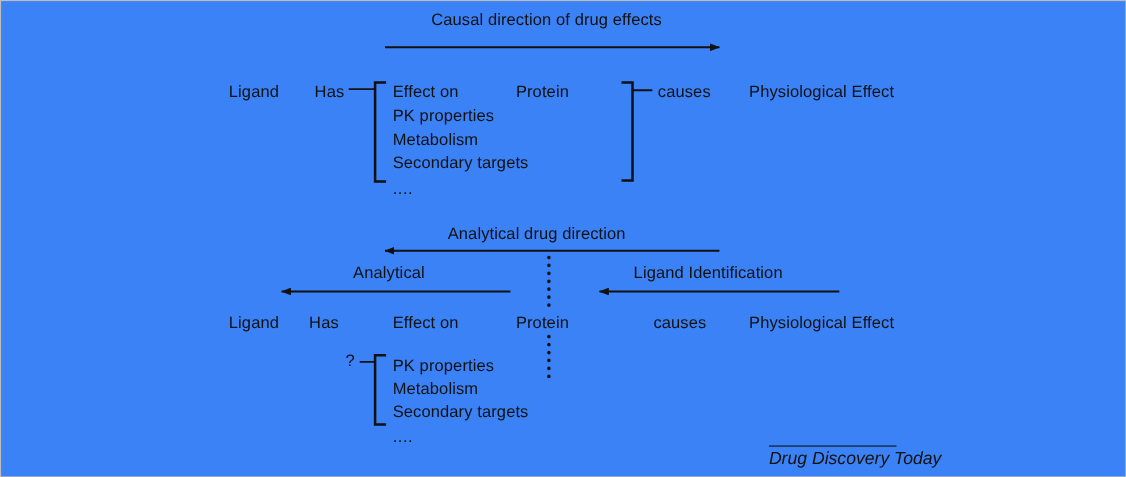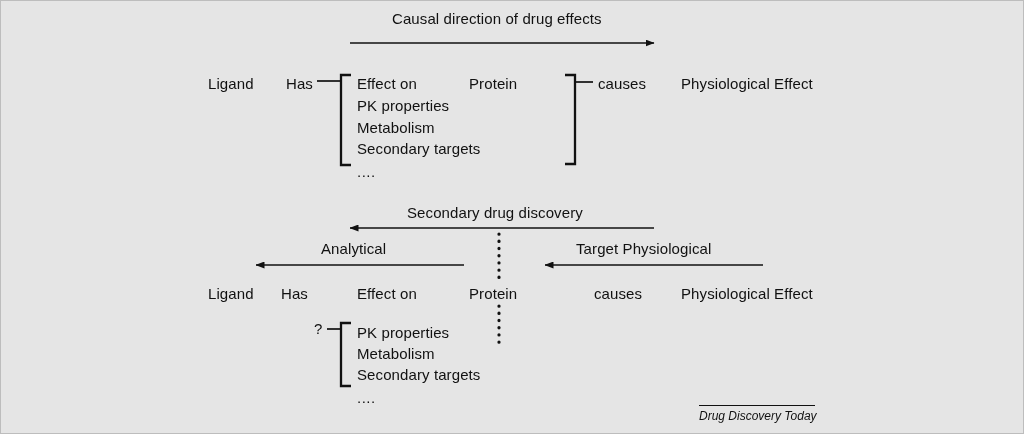--- a/index.html
+++ b/index.html
@@ -5,21 +5,21 @@
 <style>
   html, body {
     margin: 0;
     padding: 0;
     background: #ffffff;
   }
   #figure {
     position: relative;
     width: 1024px;
     height: 434px;
-    background: #e5e5e5;
+    background: #3b82f6;
     border: 1px solid #bdbdbd;
     box-sizing: border-box;
     overflow: hidden;
     font-family: "Liberation Sans", sans-serif;
     color: #000000;
     padding-left: 48px;
   }
   .lbl {
     position: absolute;
     font-size: 15px;
@@ -45,21 +45,21 @@
     position: absolute;
     left: 0;
     top: 0;
     width: 1024px;
     height: 434px;
     pointer-events: none;
   }
   .footer-label {
     position: absolute;
     font-style: italic;
-    font-size: 12px;
+    font-size: 16px;
     color: #111111;
     white-space: nowrap;
     line-height: 1;
   }
   .footer-rule {
     position: absolute;
     background: #111111;
     height: 1px;
   }
 </style>
@@ -121,25 +121,25 @@
   <div class="lbl" style="left:356px; top:140px;">Secondary targets</div>
 
   <div class="dots" style="left:356px; top:163px;">....</div>
 
   <div class="lbl" style="left:468px; top:75px;">Protein</div>
 
   <div class="lbl" style="left:597px; top:75px;">causes</div>
 
   <div class="lbl" style="left:680px; top:75px;">Physiological Effect</div>
 
-  <div class="lbl" style="left:406px; top:204px;">Secondary drug discovery</div>
+  <div class="lbl" style="left:406px; top:204px;">Analytical drug direction</div>
 
   <div class="lbl" style="left:320px; top:240px;">Analytical</div>
 
-  <div class="lbl" style="left:575px; top:240px;">Target Physiological</div>
+  <div class="lbl" style="left:575px; top:240px;">Ligand Identification</div>
 
   <div class="lbl" style="left:207px; top:285px;">Ligand</div>
 
   <div class="lbl" style="left:280px; top:285px;">Has</div>
 
   <div class="lbl" style="left:356px; top:285px;">Effect on</div>
 
   <div class="lbl" style="left:468px; top:285px;">Protein</div>
 
   <div class="lbl" style="left:593px; top:285px;">causes</div>

